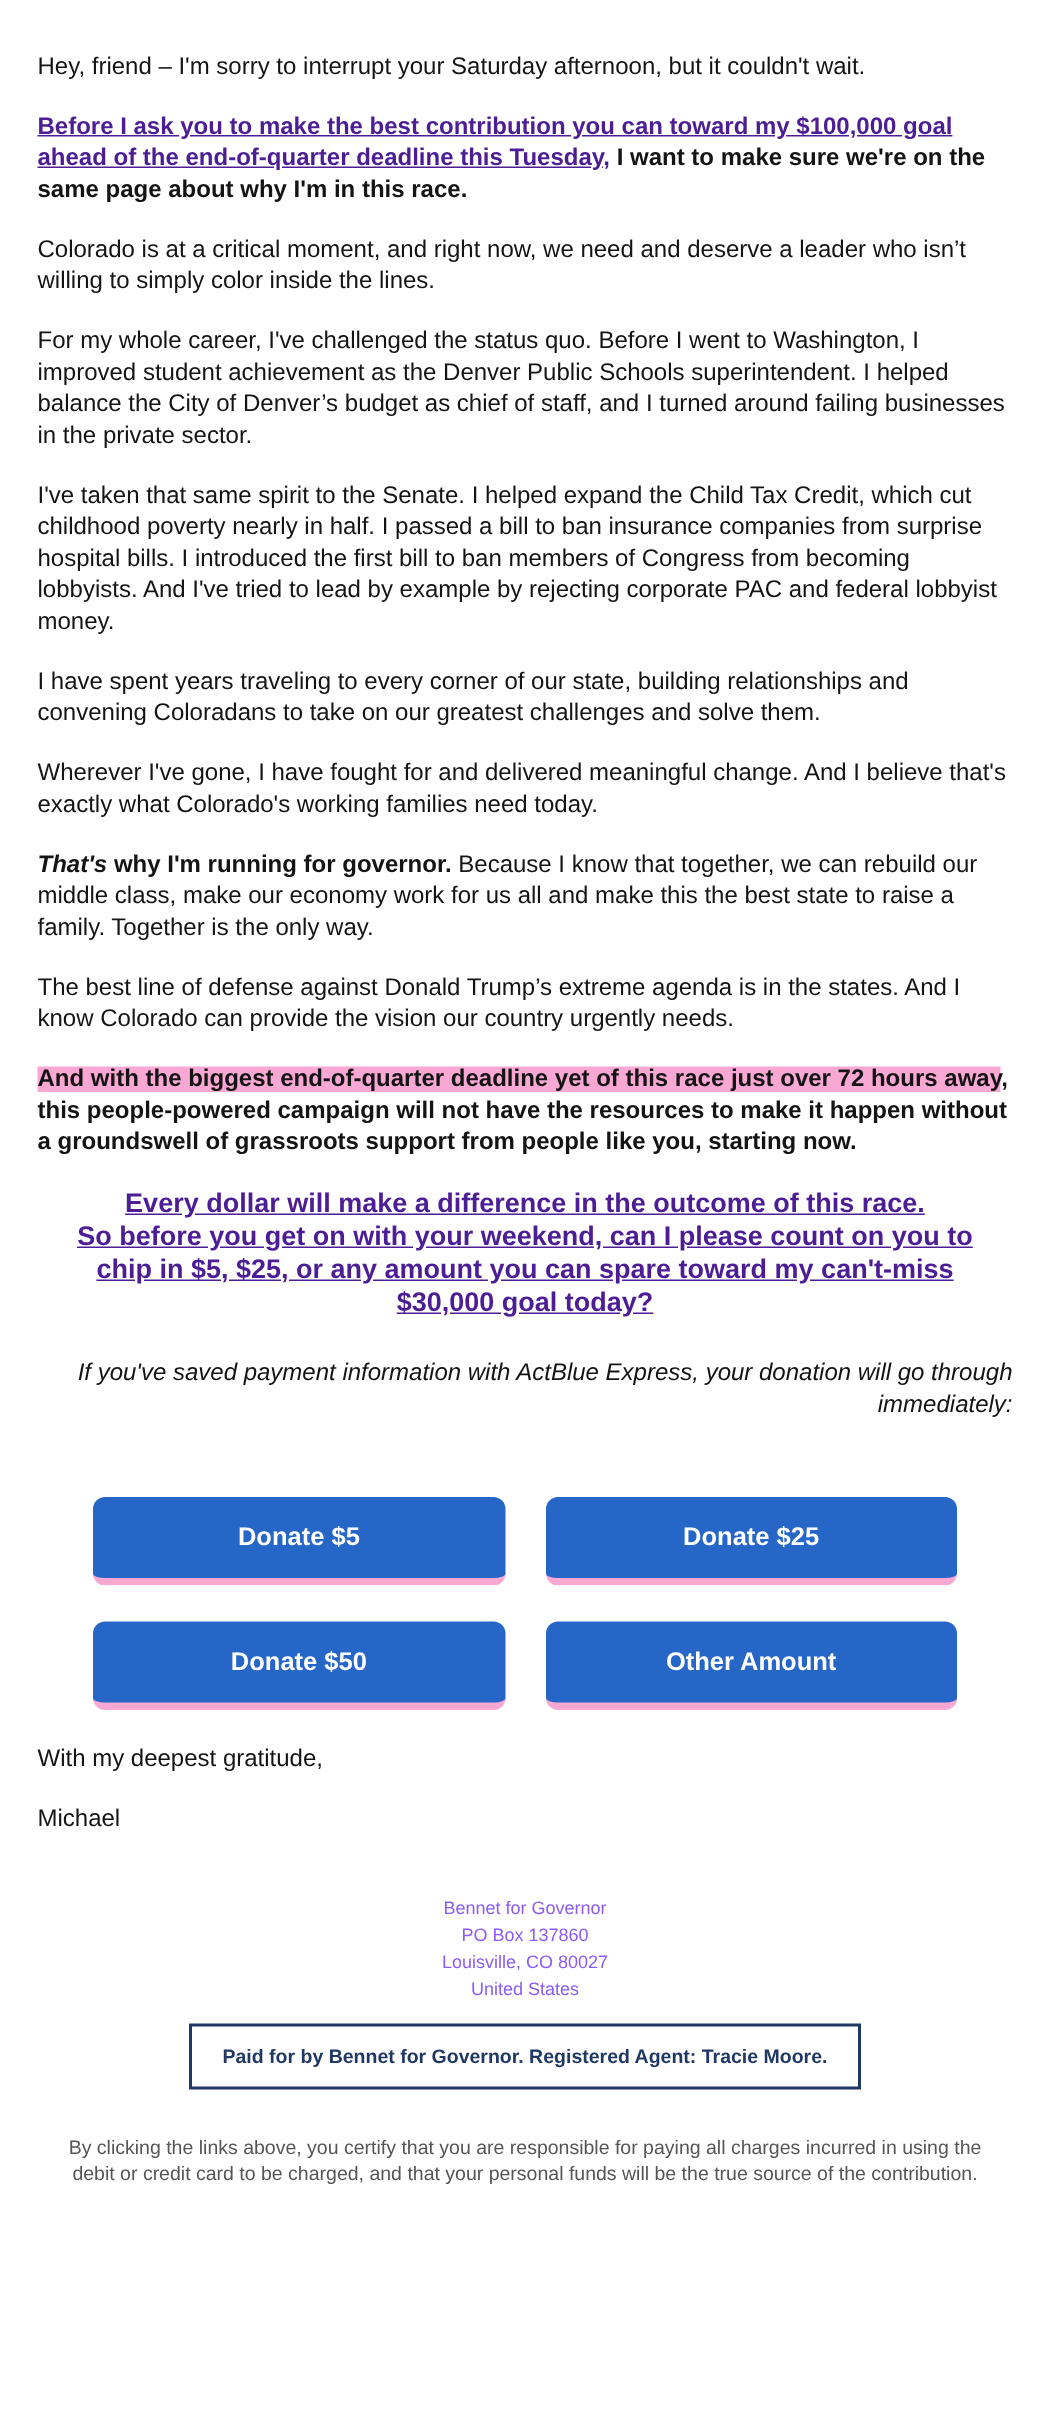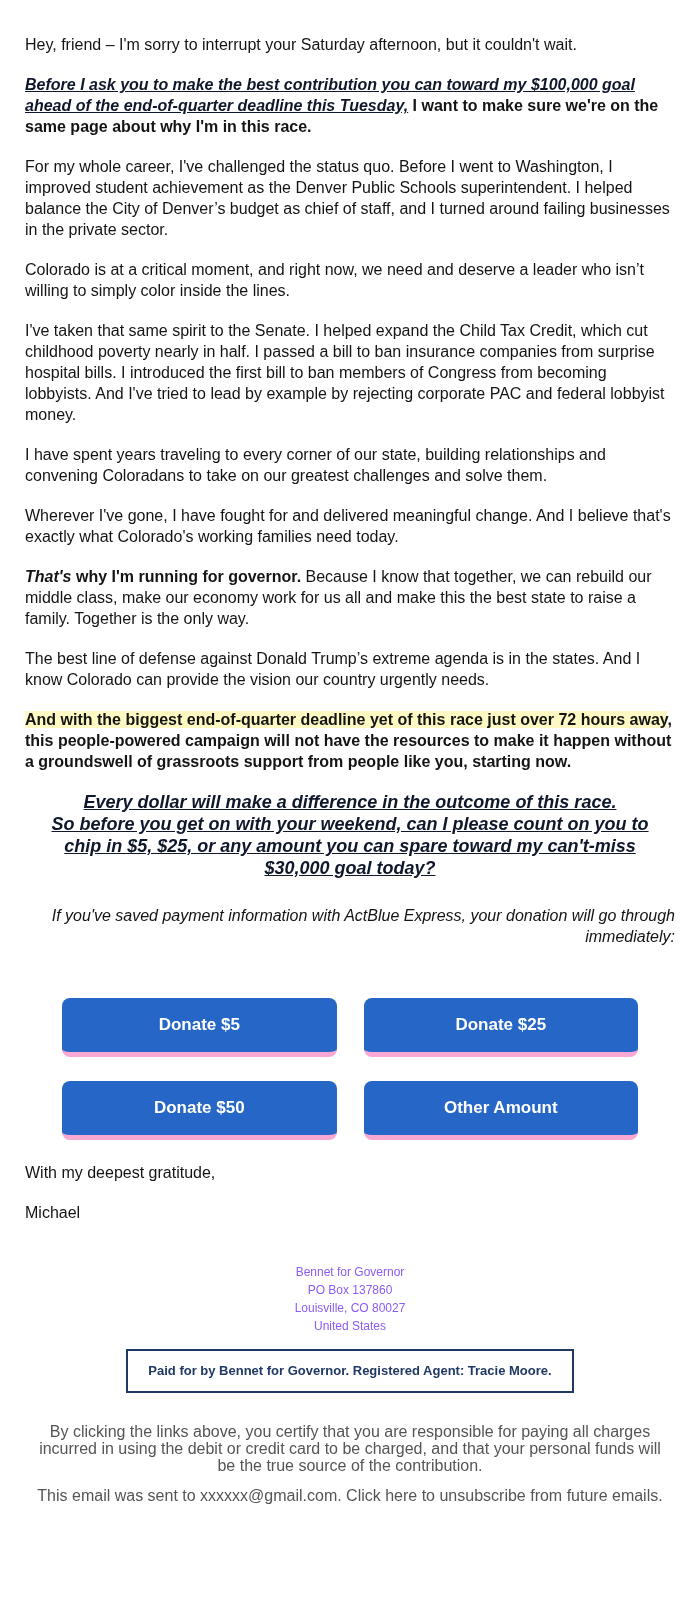--- a/index.html
+++ b/index.html
@@ -11,27 +11,26 @@
     line-height: 21px;
     color: #141414;
     box-sizing: border-box;
   }
   .content { padding: 34px 25px 100px 25px; box-sizing: border-box; }
   p { margin: 0 0 19px 0; }
   .bold { font-weight: 700; }
   .b { font-weight: 700; text-align: right; }
   .bi { font-weight: 700; font-style: italic; }
   a.link {
-    color: #0f172a;
+    color: #4c1d95;
     font-weight: 700;
     text-decoration: underline;
     cursor: pointer;
-    font-style: italic;
   }
-  .hl { background: #fef9c3; }
+  .hl { background: #f9a8d4; }
   .cta {
     text-align: center;
     line-height: 22px;
     margin: 0 0 26px 0;
     font-size: 18px;
   }
   .cta .cta-line { display: block; }
   .note {
     text-align: right;
     font-style: italic;
@@ -78,38 +77,38 @@
     color: #1f3864;
     font-weight: 700;
     font-size: 13px;
     line-height: 16px;
     padding: 12px 20px;
   }
   .footer {
     margin-top: 30px;
     text-align: center;
     color: #555555;
-    font-size: 16px;
+    font-size: 13px;
     line-height: 17px;
   }
   .footer p { margin: 0 auto 13px auto; max-width: 640px; }
   .footer p:last-child { margin-bottom: 0; }
 </style>
 </head>
 <body>
 
 <div class="content">
 
   <p>Hey, friend – I'm sorry to interrupt your Saturday afternoon, but it couldn't wait.</p>
 
   <p class="bold"><a class="link" href="#">Before I ask you to make the best contribution you can toward my $100,000 goal ahead of the end-of-quarter deadline this Tuesday,</a><span> I want to make sure we're on the same page about why I'm in this race.</span></p>
 
+  <p>Colorado is at a critical moment, and right now, we need and deserve a leader who isn’t willing to simply color inside the lines.</p>
+
   <p>For my whole career, I've challenged the status quo. Before I went to Washington, I improved student achievement as the Denver Public Schools superintendent. I helped balance the City of Denver’s budget as chief of staff, and I turned around failing businesses in the private sector.</p>
-
-  <p>Colorado is at a critical moment, and right now, we need and deserve a leader who isn’t willing to simply color inside the lines.</p>
 
   <p>I've taken that same spirit to the Senate. I helped expand the Child Tax Credit, which cut childhood poverty nearly in half. I passed a bill to ban insurance companies from surprise hospital bills. I introduced the first bill to ban members of Congress from becoming lobbyists. And I've tried to lead by example by rejecting corporate PAC and federal lobbyist money.</p>
 
   <p>I have spent years traveling to every corner of our state, building relationships and convening Coloradans to take on our greatest challenges and solve them.</p>
 
   <p>Wherever I've gone, I have fought for and delivered meaningful change. And I believe that's exactly what Colorado's working families need today.</p>
 
   <p><span class="bi">That's</span><span class="b"> why I'm running for governor.</span><span> Because I know that together, we can rebuild our middle class, make our economy work for us all and make this the best state to raise a family. Together is the only way.</span></p>
 
   <p>The best line of defense against Donald Trump’s extreme agenda is in the states. And I know Colorado can provide the vision our country urgently needs.</p>
@@ -137,16 +136,15 @@
     <div>Louisville, CO 80027</div>
     <div>United States</div>
   </div>
 
   <div class="paidbox-wrap">
     <div class="paidbox">Paid for by Bennet for Governor. Registered Agent: Tracie Moore.</div>
   </div>
 
   <div class="footer">
     <p>By clicking the links above, you certify that you are responsible for paying all charges incurred in using the debit or credit card to be charged, and that your personal funds will be the true source of the contribution.</p>
-    <p>This email was sent to xxxxxx@gmail.com. Click here to unsubscribe from future emails.</p>
   </div>
 
 </div>
 
 </body></html>

